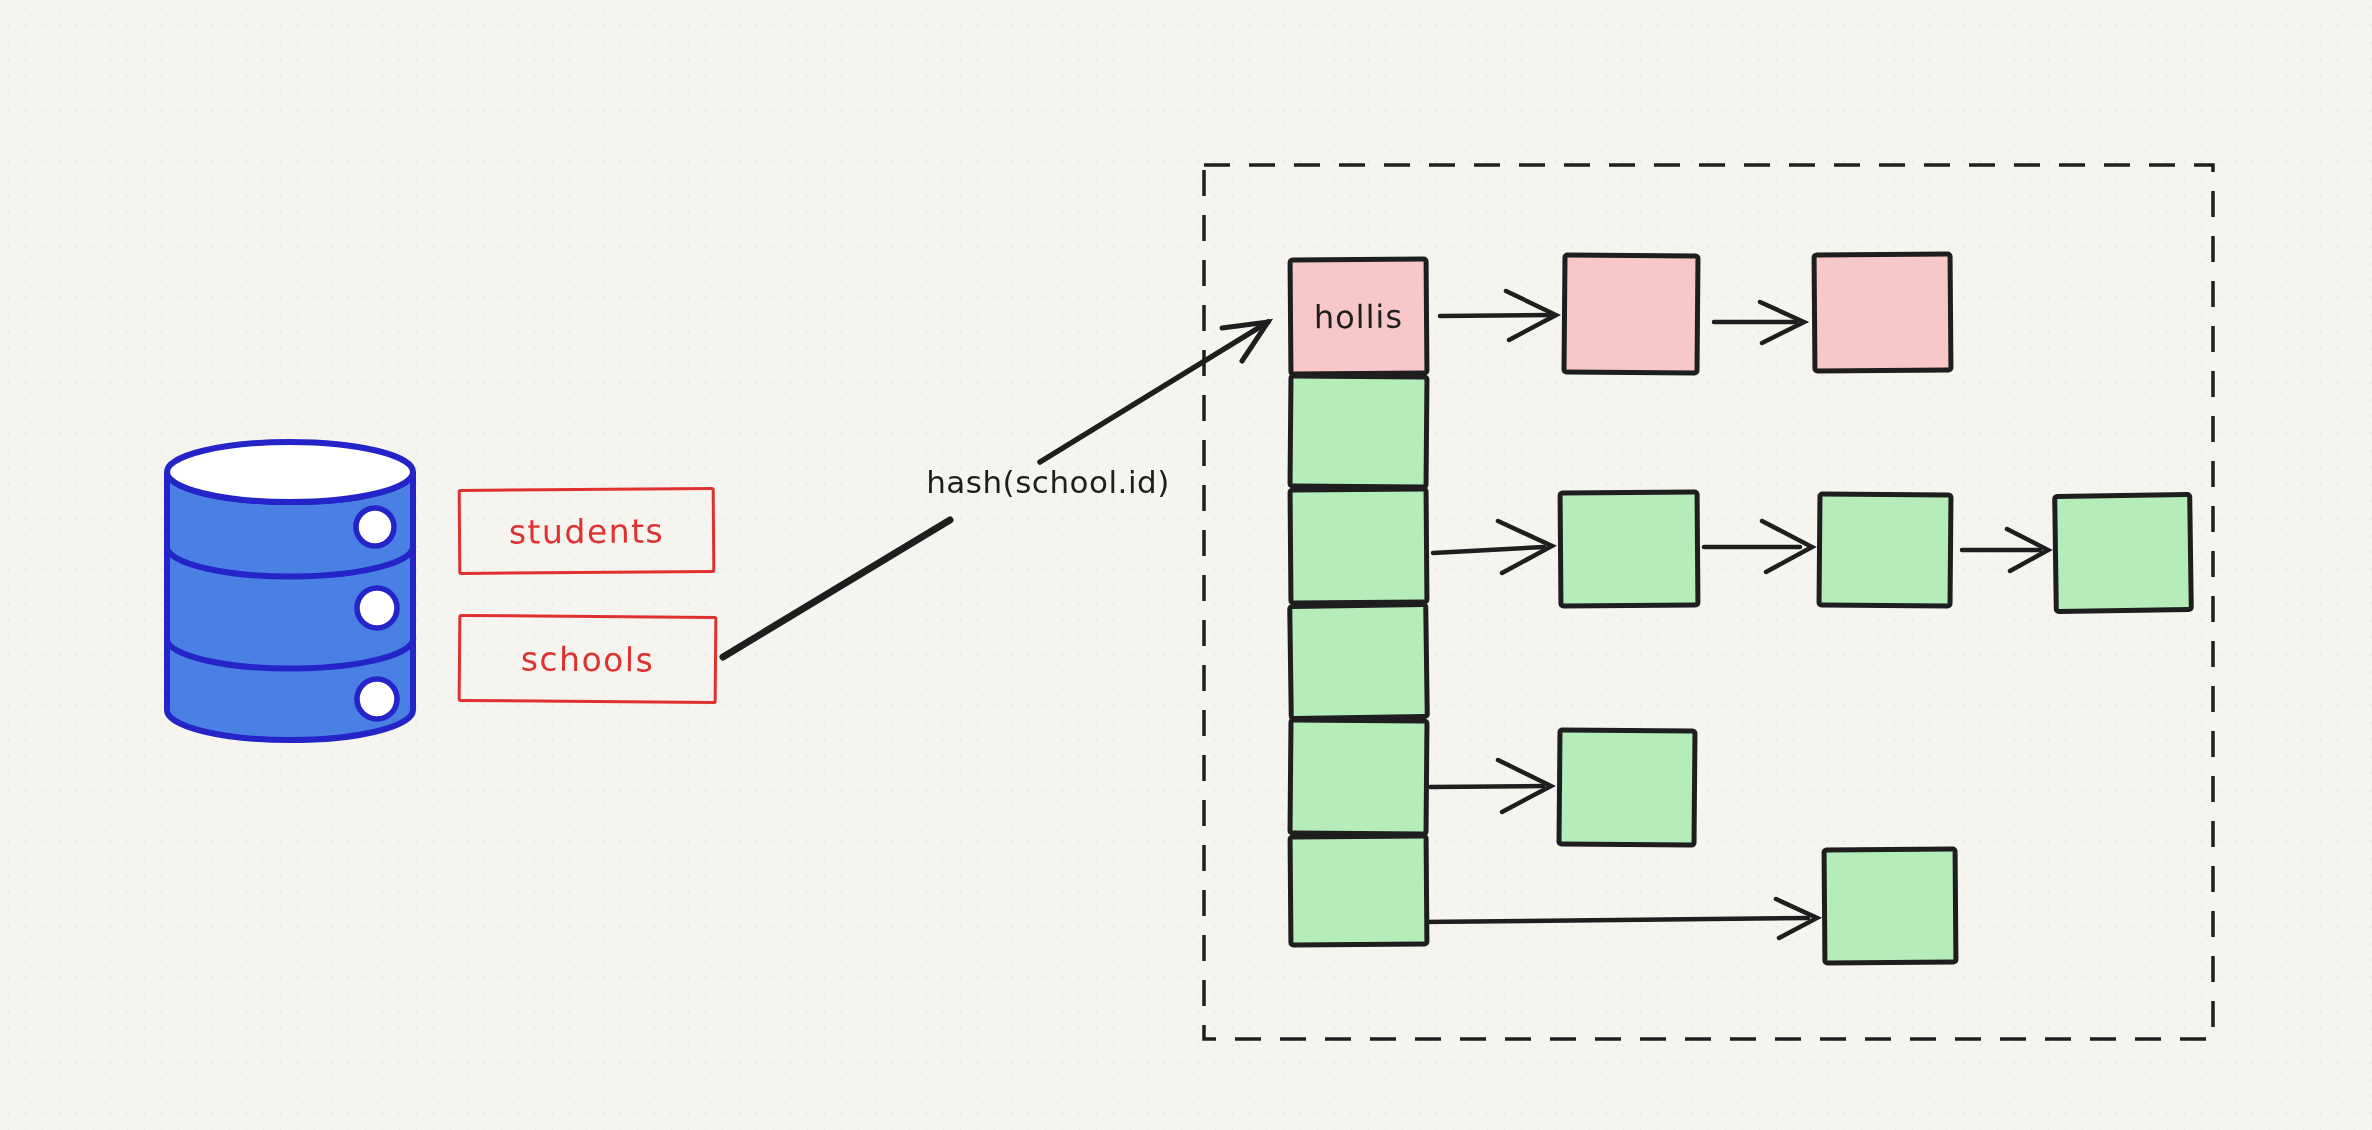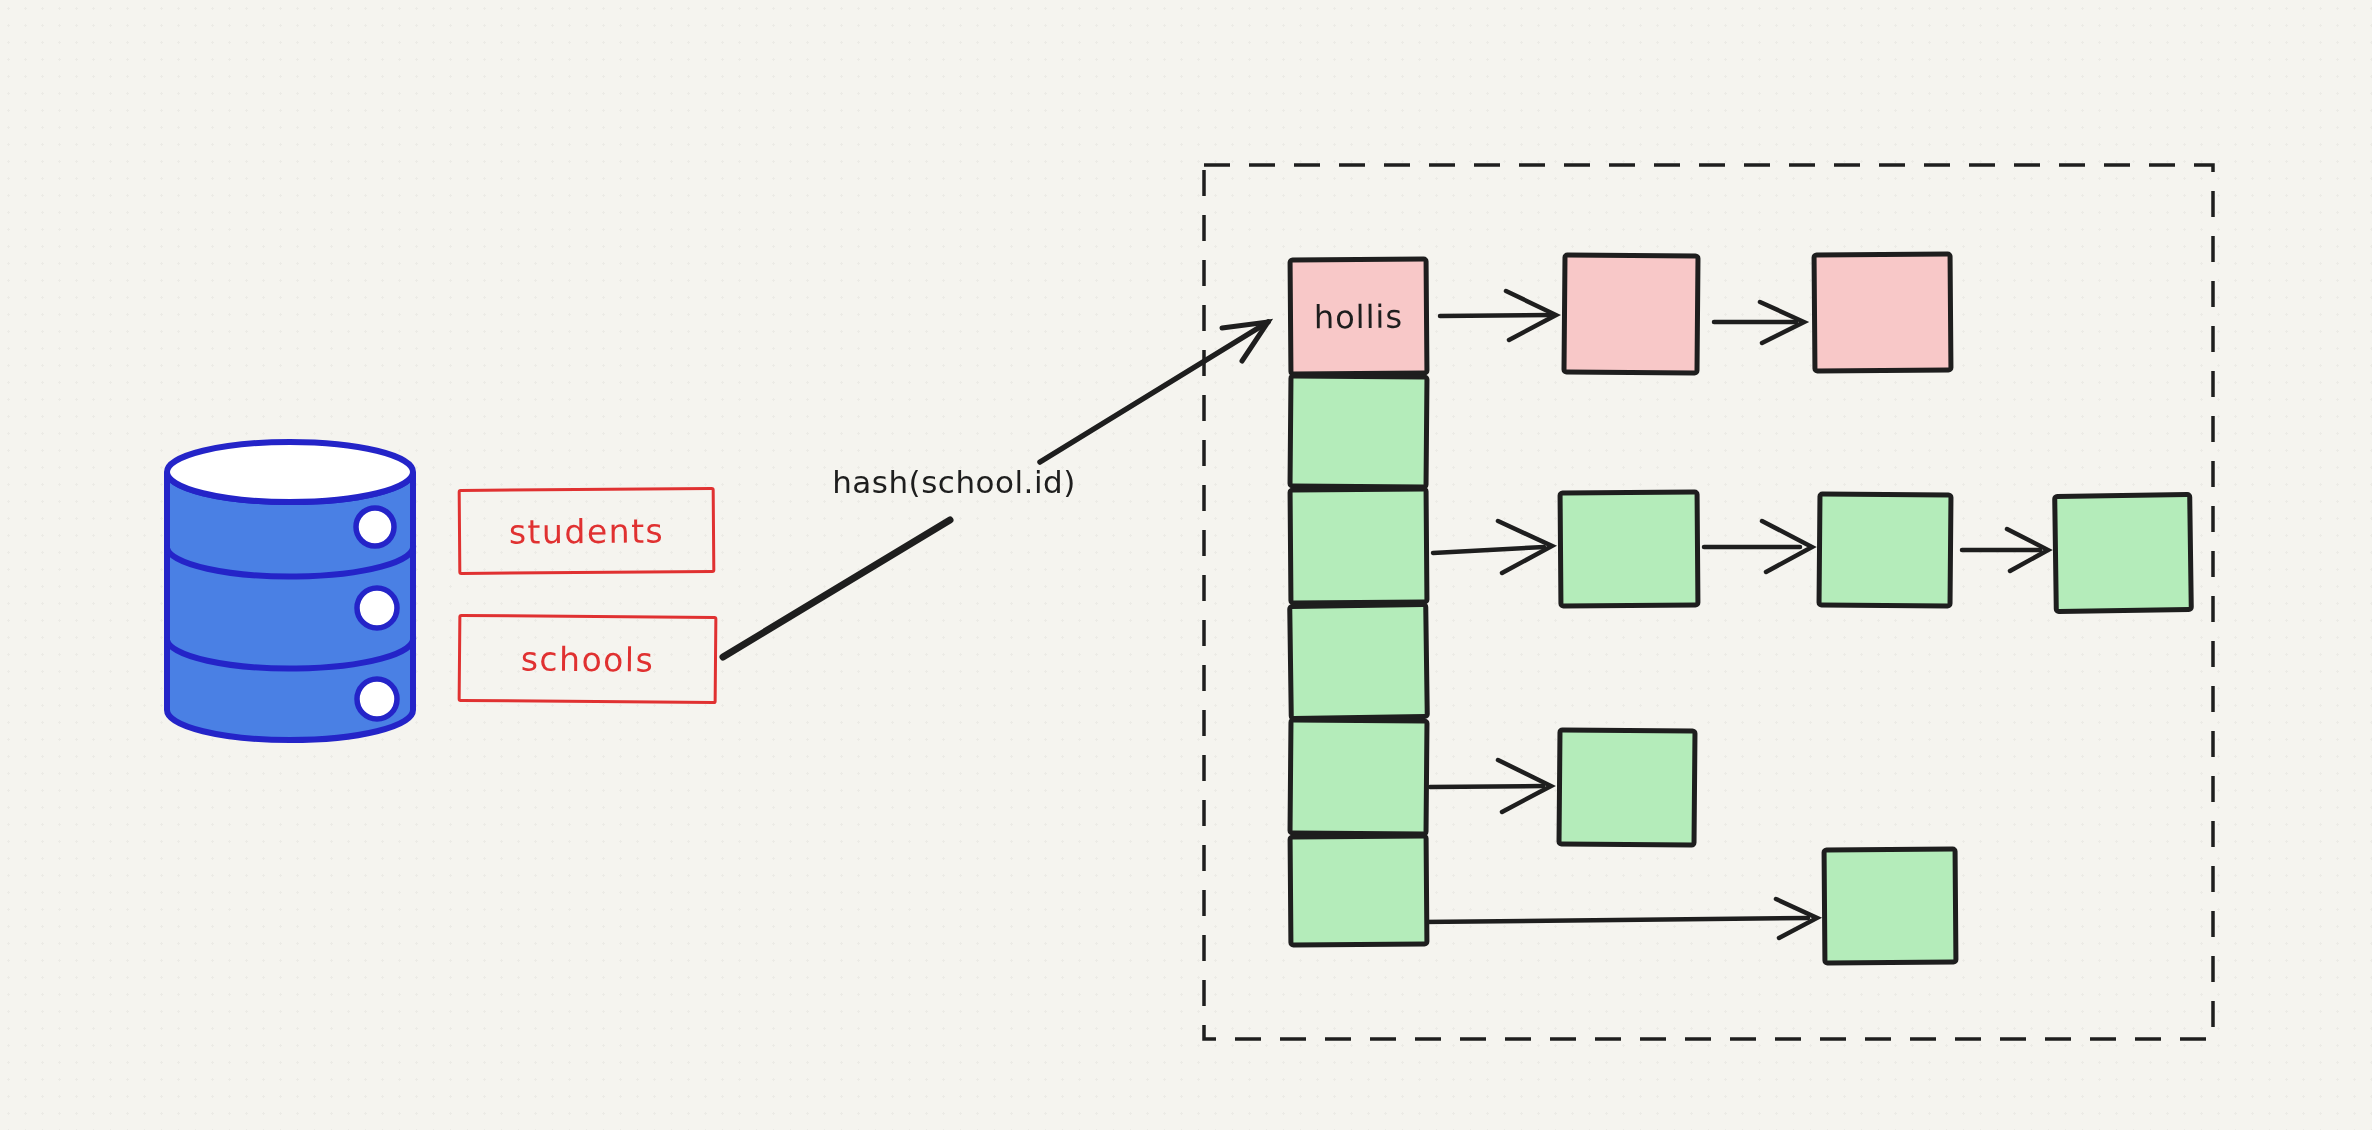--- a/index.html
+++ b/index.html
@@ -33,21 +33,21 @@
     position:absolute;
     box-sizing:border-box;
     border:3.5px solid #e03131;
     border-radius:3px;
     display:flex;align-items:center;justify-content:center;
     background:transparent;
   }
   .tbox span{color:#e03131;font-size:33px;letter-spacing:1.5px;}
   .hash-label{
     position:absolute;
-    left:954px;top:464px;
+    left:1048px;top:464px;
     transform:translateX(-50%);
     color:#1e1e1e;
     font-size:31px;letter-spacing:0.5px;
     white-space:nowrap;
   }
   .r-a{transform:rotate(-0.45deg);}
   .r-b{transform:rotate(0.5deg);}
   .r-c{transform:rotate(-0.8deg);}
 </style>
 </head>

